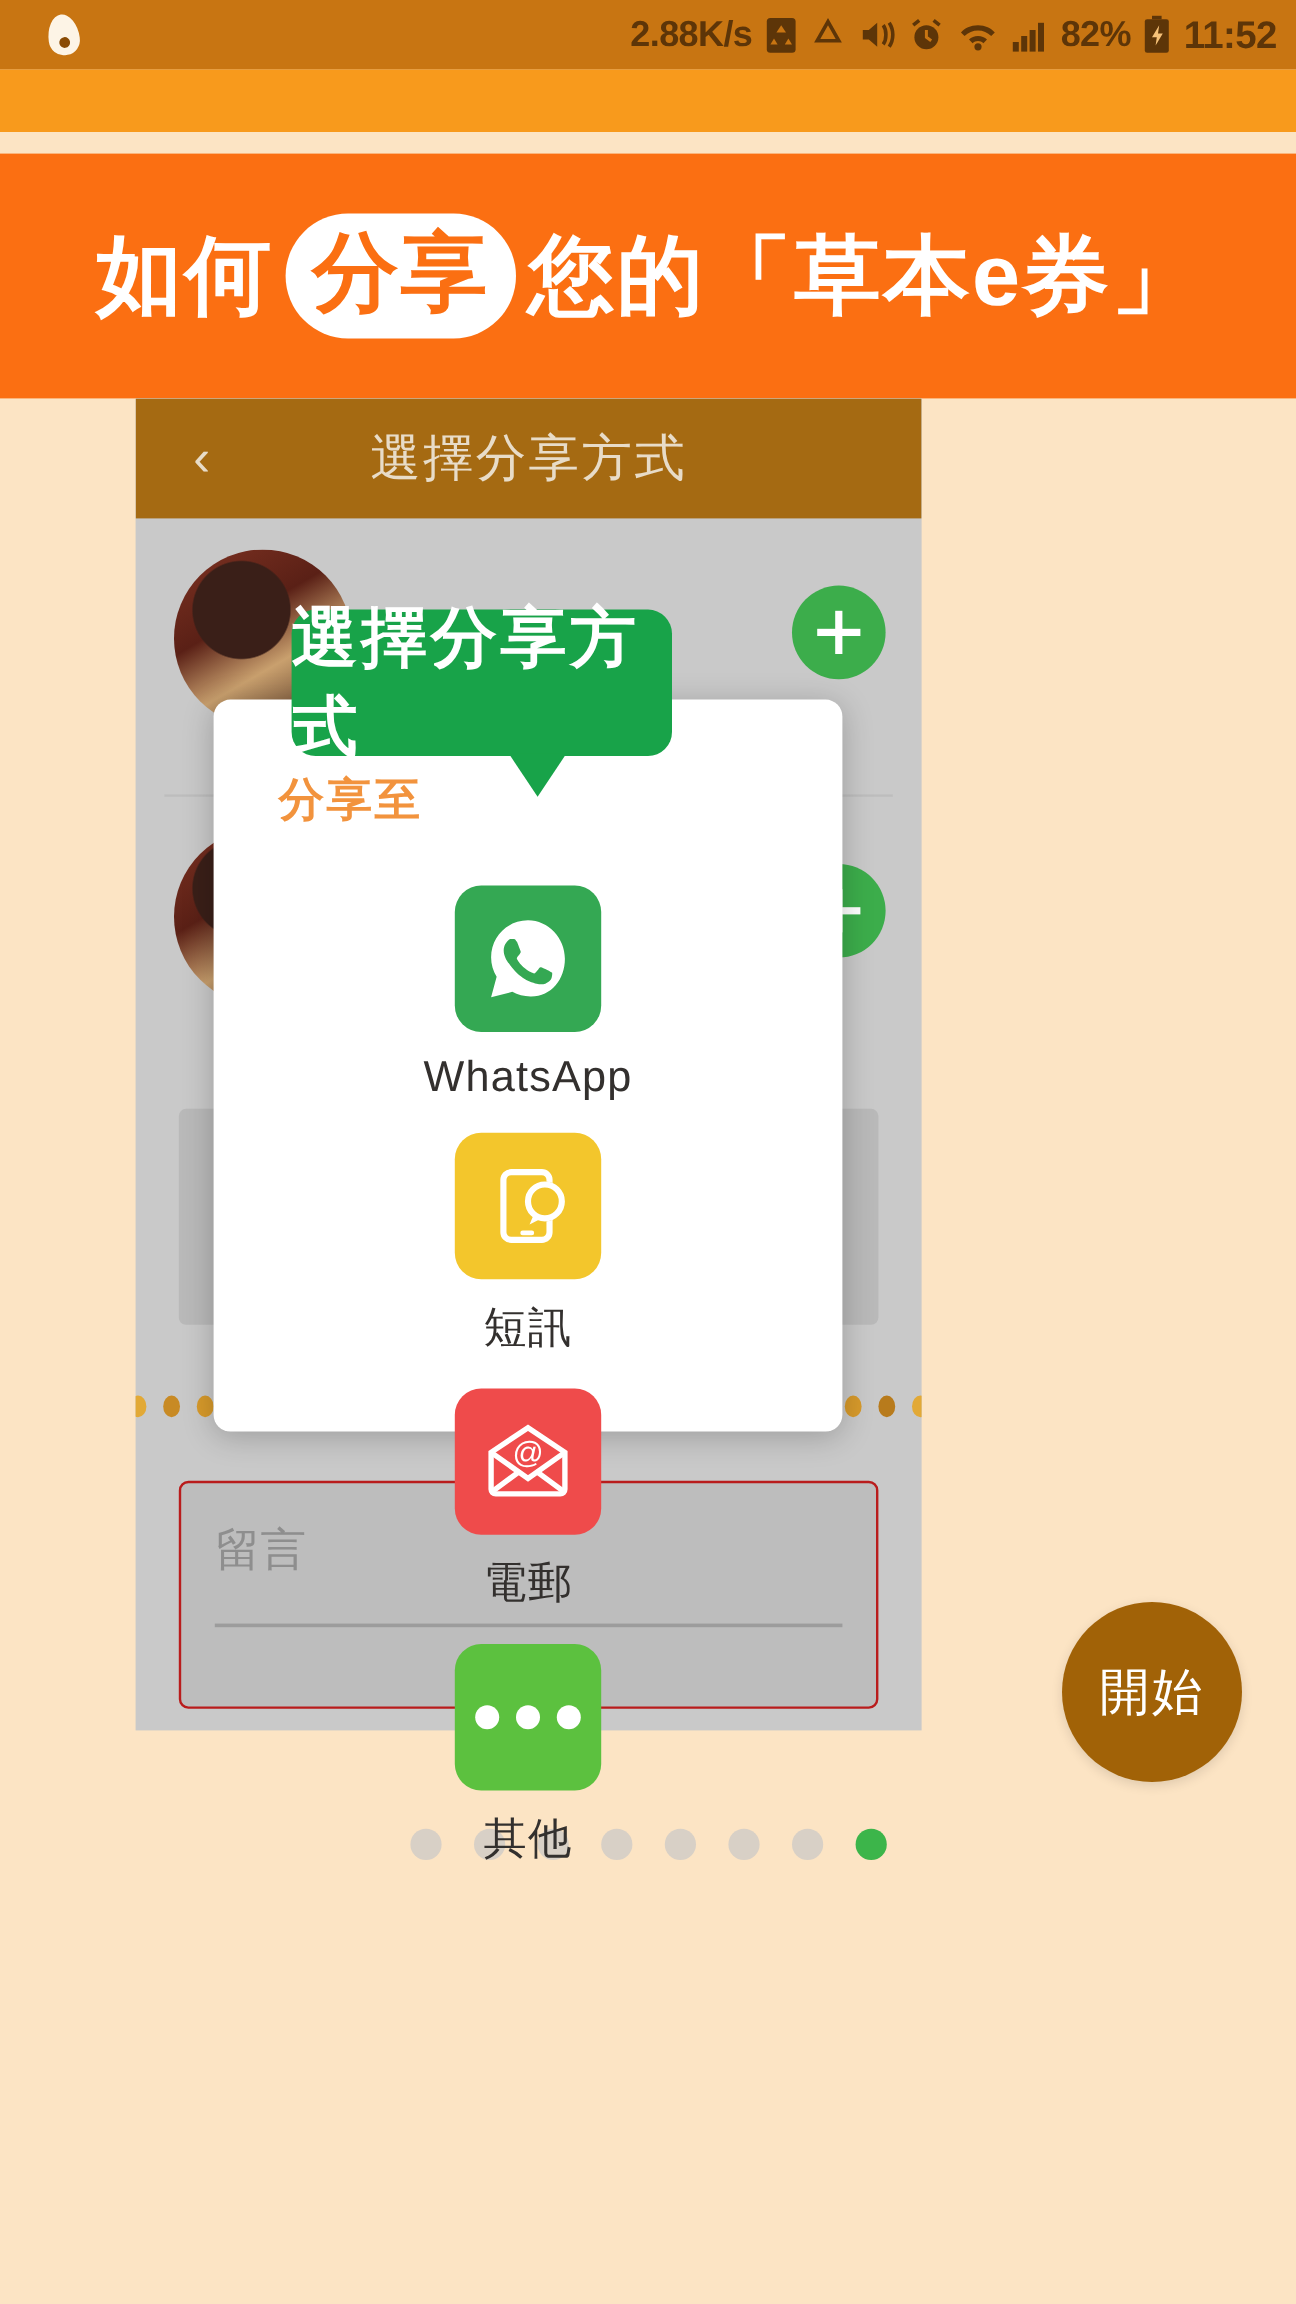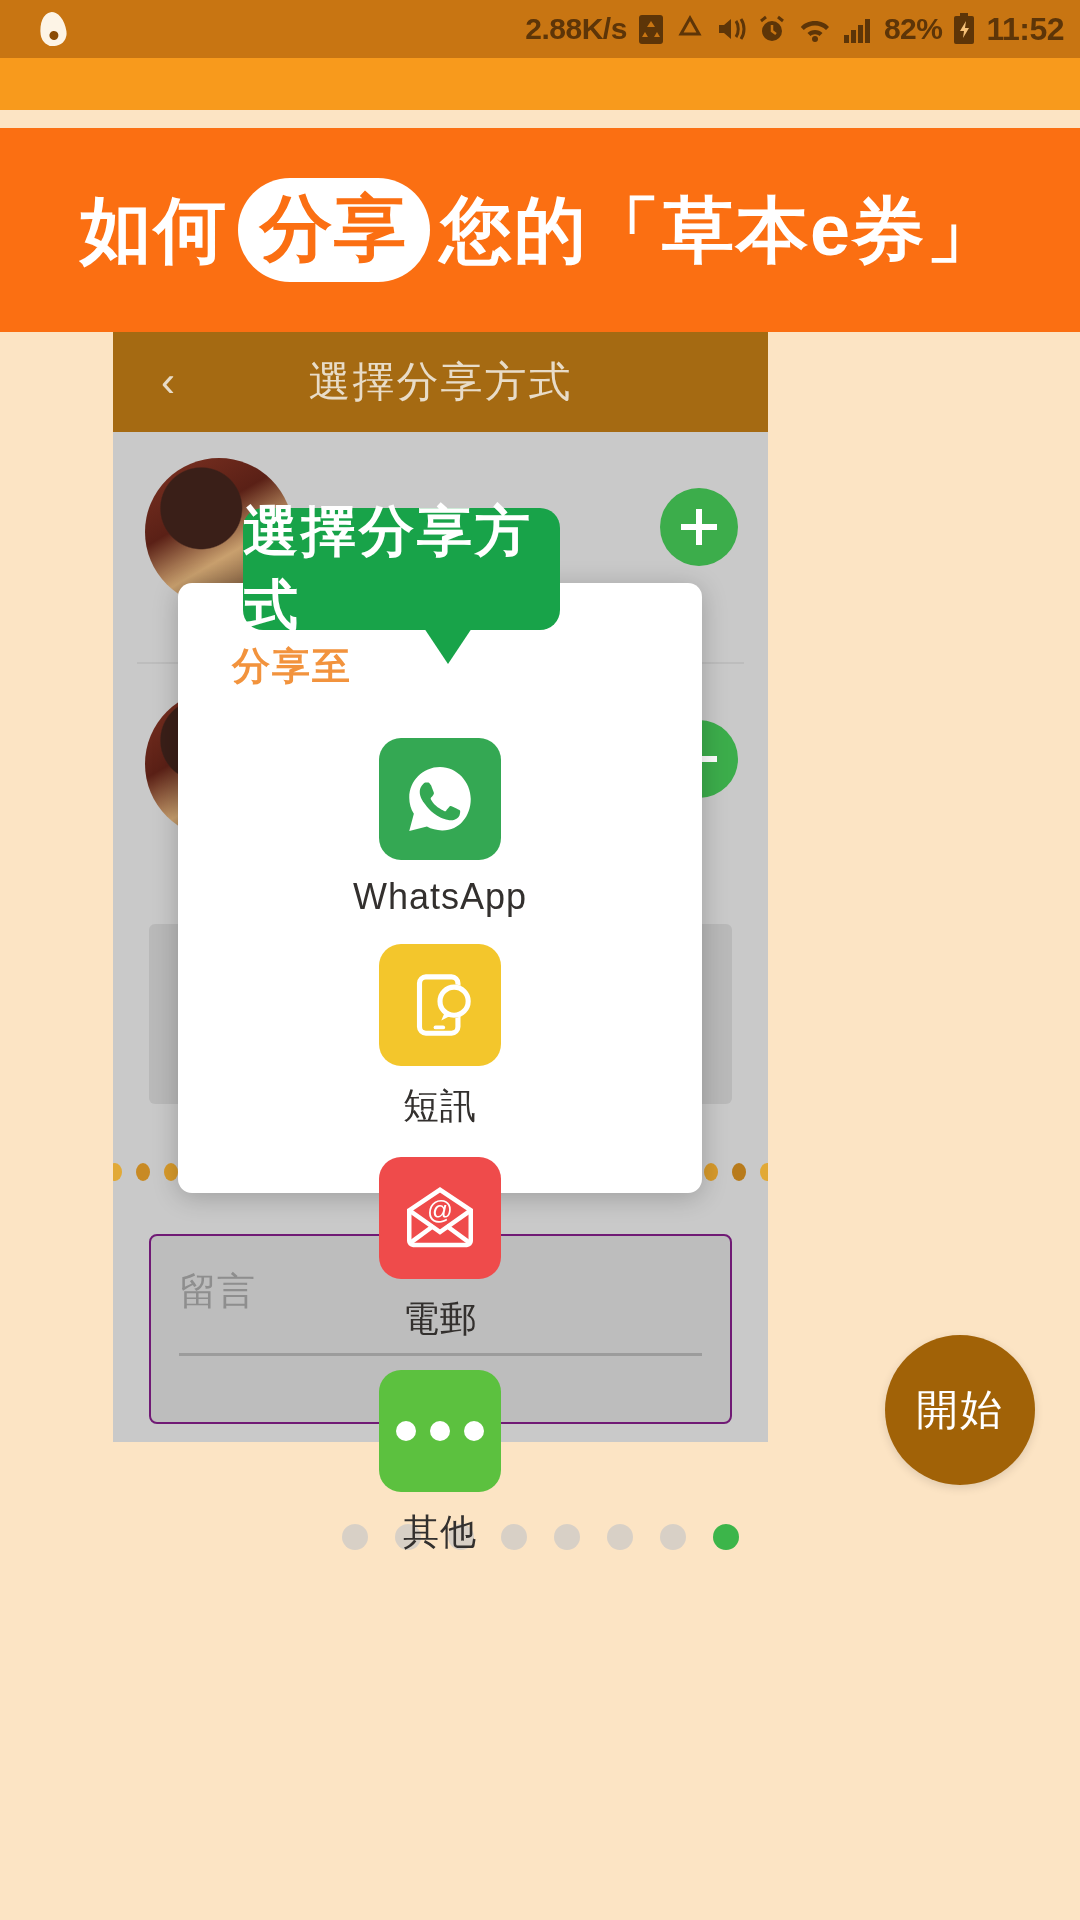--- a/index.html
+++ b/index.html
@@ -156,21 +156,21 @@
   #dotted-label {
     color: #a98033;
     font-size: 38px;
     margin: 0 18px;
     white-space: nowrap;
   }
   #msg-field {
     margin: 34px 36px 0;
     height: 190px;
     background: #bdbdbd;
-    border: 2px solid #701a75;
+    border: 2px solid #b91c1c;
     border-radius: 8px;
     padding: 30px 28px 0;
   }
   #msg-input-text {
     color: #8e8e8e; font-size: 38px;
   }
   #msg-underline {
     margin-top: 36px;
     height: 3px; background: #9c9c9c;
   }

